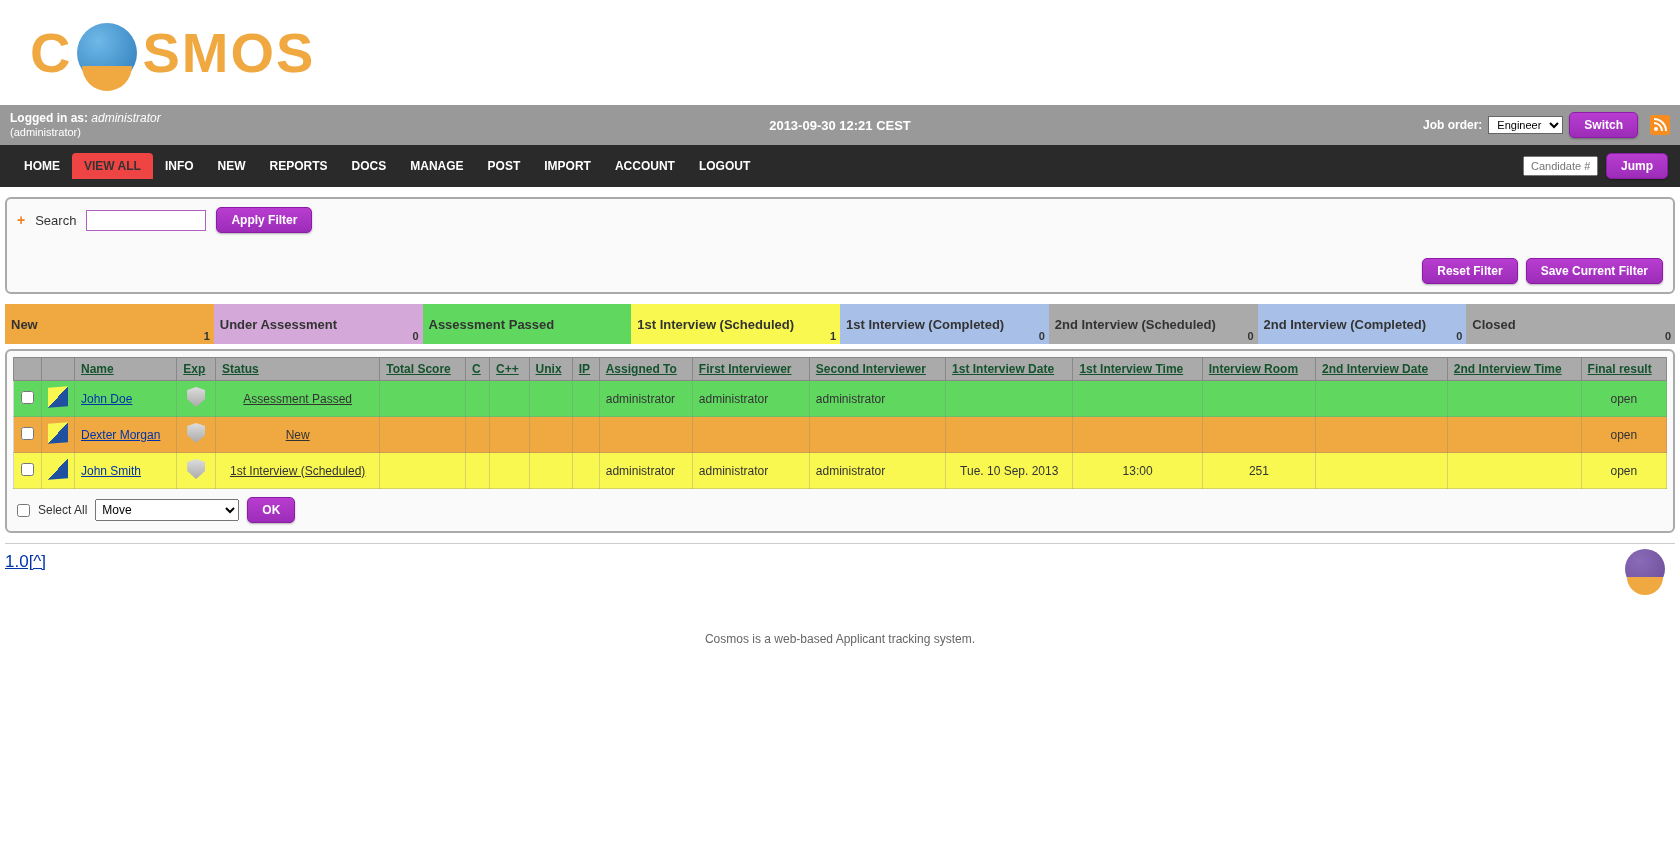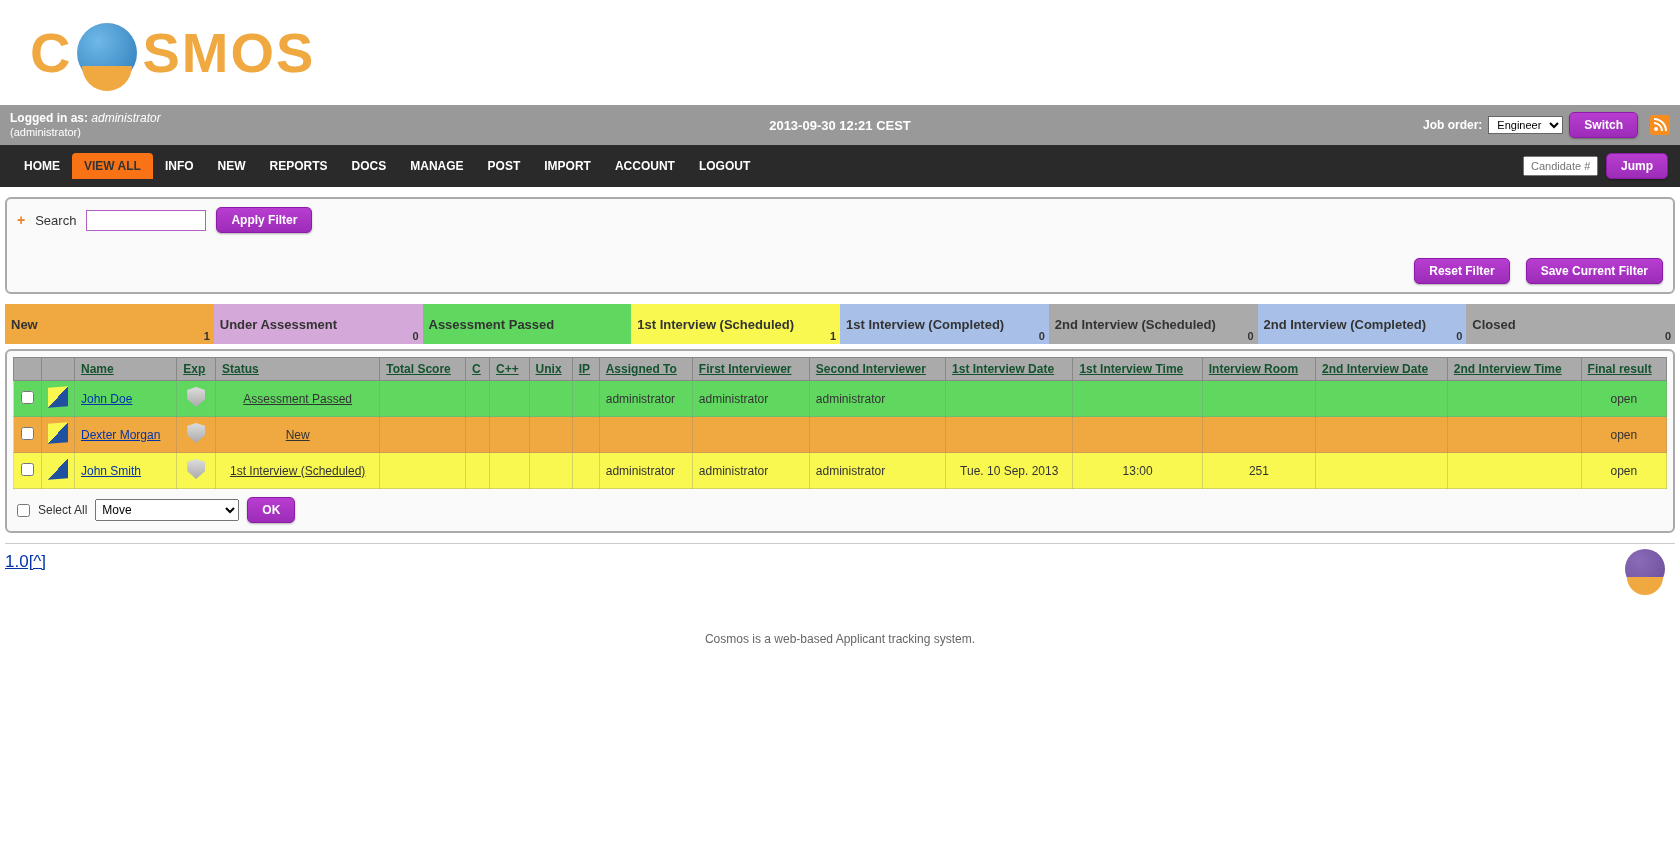--- a/index.html
+++ b/index.html
@@ -17,33 +17,33 @@
 .status-left .username { font-style: italic; }
 .status-left .role { font-size: 11px; }
 .status-center { position: absolute; left: 50%; transform: translateX(-50%); font-weight: bold; font-size: 13px; }
 .status-right { margin-left: auto; display: flex; align-items: center; gap: 6px; }
 .status-right label { font-weight: bold; font-size: 12px; }
 .job-select { font-size: 11px; padding: 1px 4px; background: #fff; border: 1px solid #666; }
 .rss-icon { width: 20px; height: 20px; background: #f78c1f; border-radius: 3px; display: flex; align-items: center; justify-content: center; color: #fff; font-weight: bold; margin-left: 6px; }
 
 .nav-bar { background: #2a2a2a; padding: 8px 12px; display: flex; align-items: center; }
 .nav-item { color: #fff; font-weight: bold; padding: 6px 12px; cursor: pointer; font-size: 12px; border-radius: 4px 4px 0 0; margin-top: 44px; }
-.nav-item.active { background: #f97316; color: #333; }
+.nav-item.active { background: #ef4444; color: #333; }
 .nav-right { margin-left: auto; display: flex; align-items: center; gap: 8px; }
 .candidate-input { padding: 2px 6px; font-size: 11px; width: 75px; }
 
 .btn { background: linear-gradient(#b83dd0, #9c2cb8); color: #fff; border: 1px solid #8c1ca8; padding: 5px 14px; border-radius: 5px; font-weight: bold; font-size: 12px; cursor: pointer; box-shadow: 0 1px 2px rgba(0,0,0,0.3); }
 
 .search-panel { margin: 10px 5px; border: 2px solid #aaa; border-radius: 6px; padding: 8px 10px; background: #fafafa; }
 .search-row { display: flex; align-items: center; gap: 10px; }
 .search-plus { color: #f08020; font-weight: bold; font-size: 14px; cursor: pointer; }
 .search-label { font-size: 13px; }
 .search-input { border: 1px solid #b060c0; padding: 2px 4px; width: 120px; }
 .search-right-buttons { margin-left: auto; display: flex; gap: 8px; }
-.filter-row { margin-top: 25px; display: flex; justify-content: flex-end; gap: 16px; }
+.filter-row { margin-top: 25px; display: flex; justify-content: flex-end; gap: 8px; }
 
 .pipeline { display: flex; margin: 5px 5px 0 5px; }
 .pipeline-stage { flex: 1; padding: 8px 6px; position: relative; min-height: 40px; display: flex; align-items: center; }
 .pipeline-stage .stage-name { font-weight: bold; font-size: 13px; }
 .pipeline-stage .stage-count { position: absolute; right: 4px; bottom: 2px; font-size: 11px; font-weight: bold; }
 .stage-new { background: #f0a840; }
 .stage-under { background: #d4a8d8; }
 .stage-passed { background: #60d860; }
 .stage-1sched { background: #f8f850; }
 .stage-1comp { background: #a8c0e8; }

